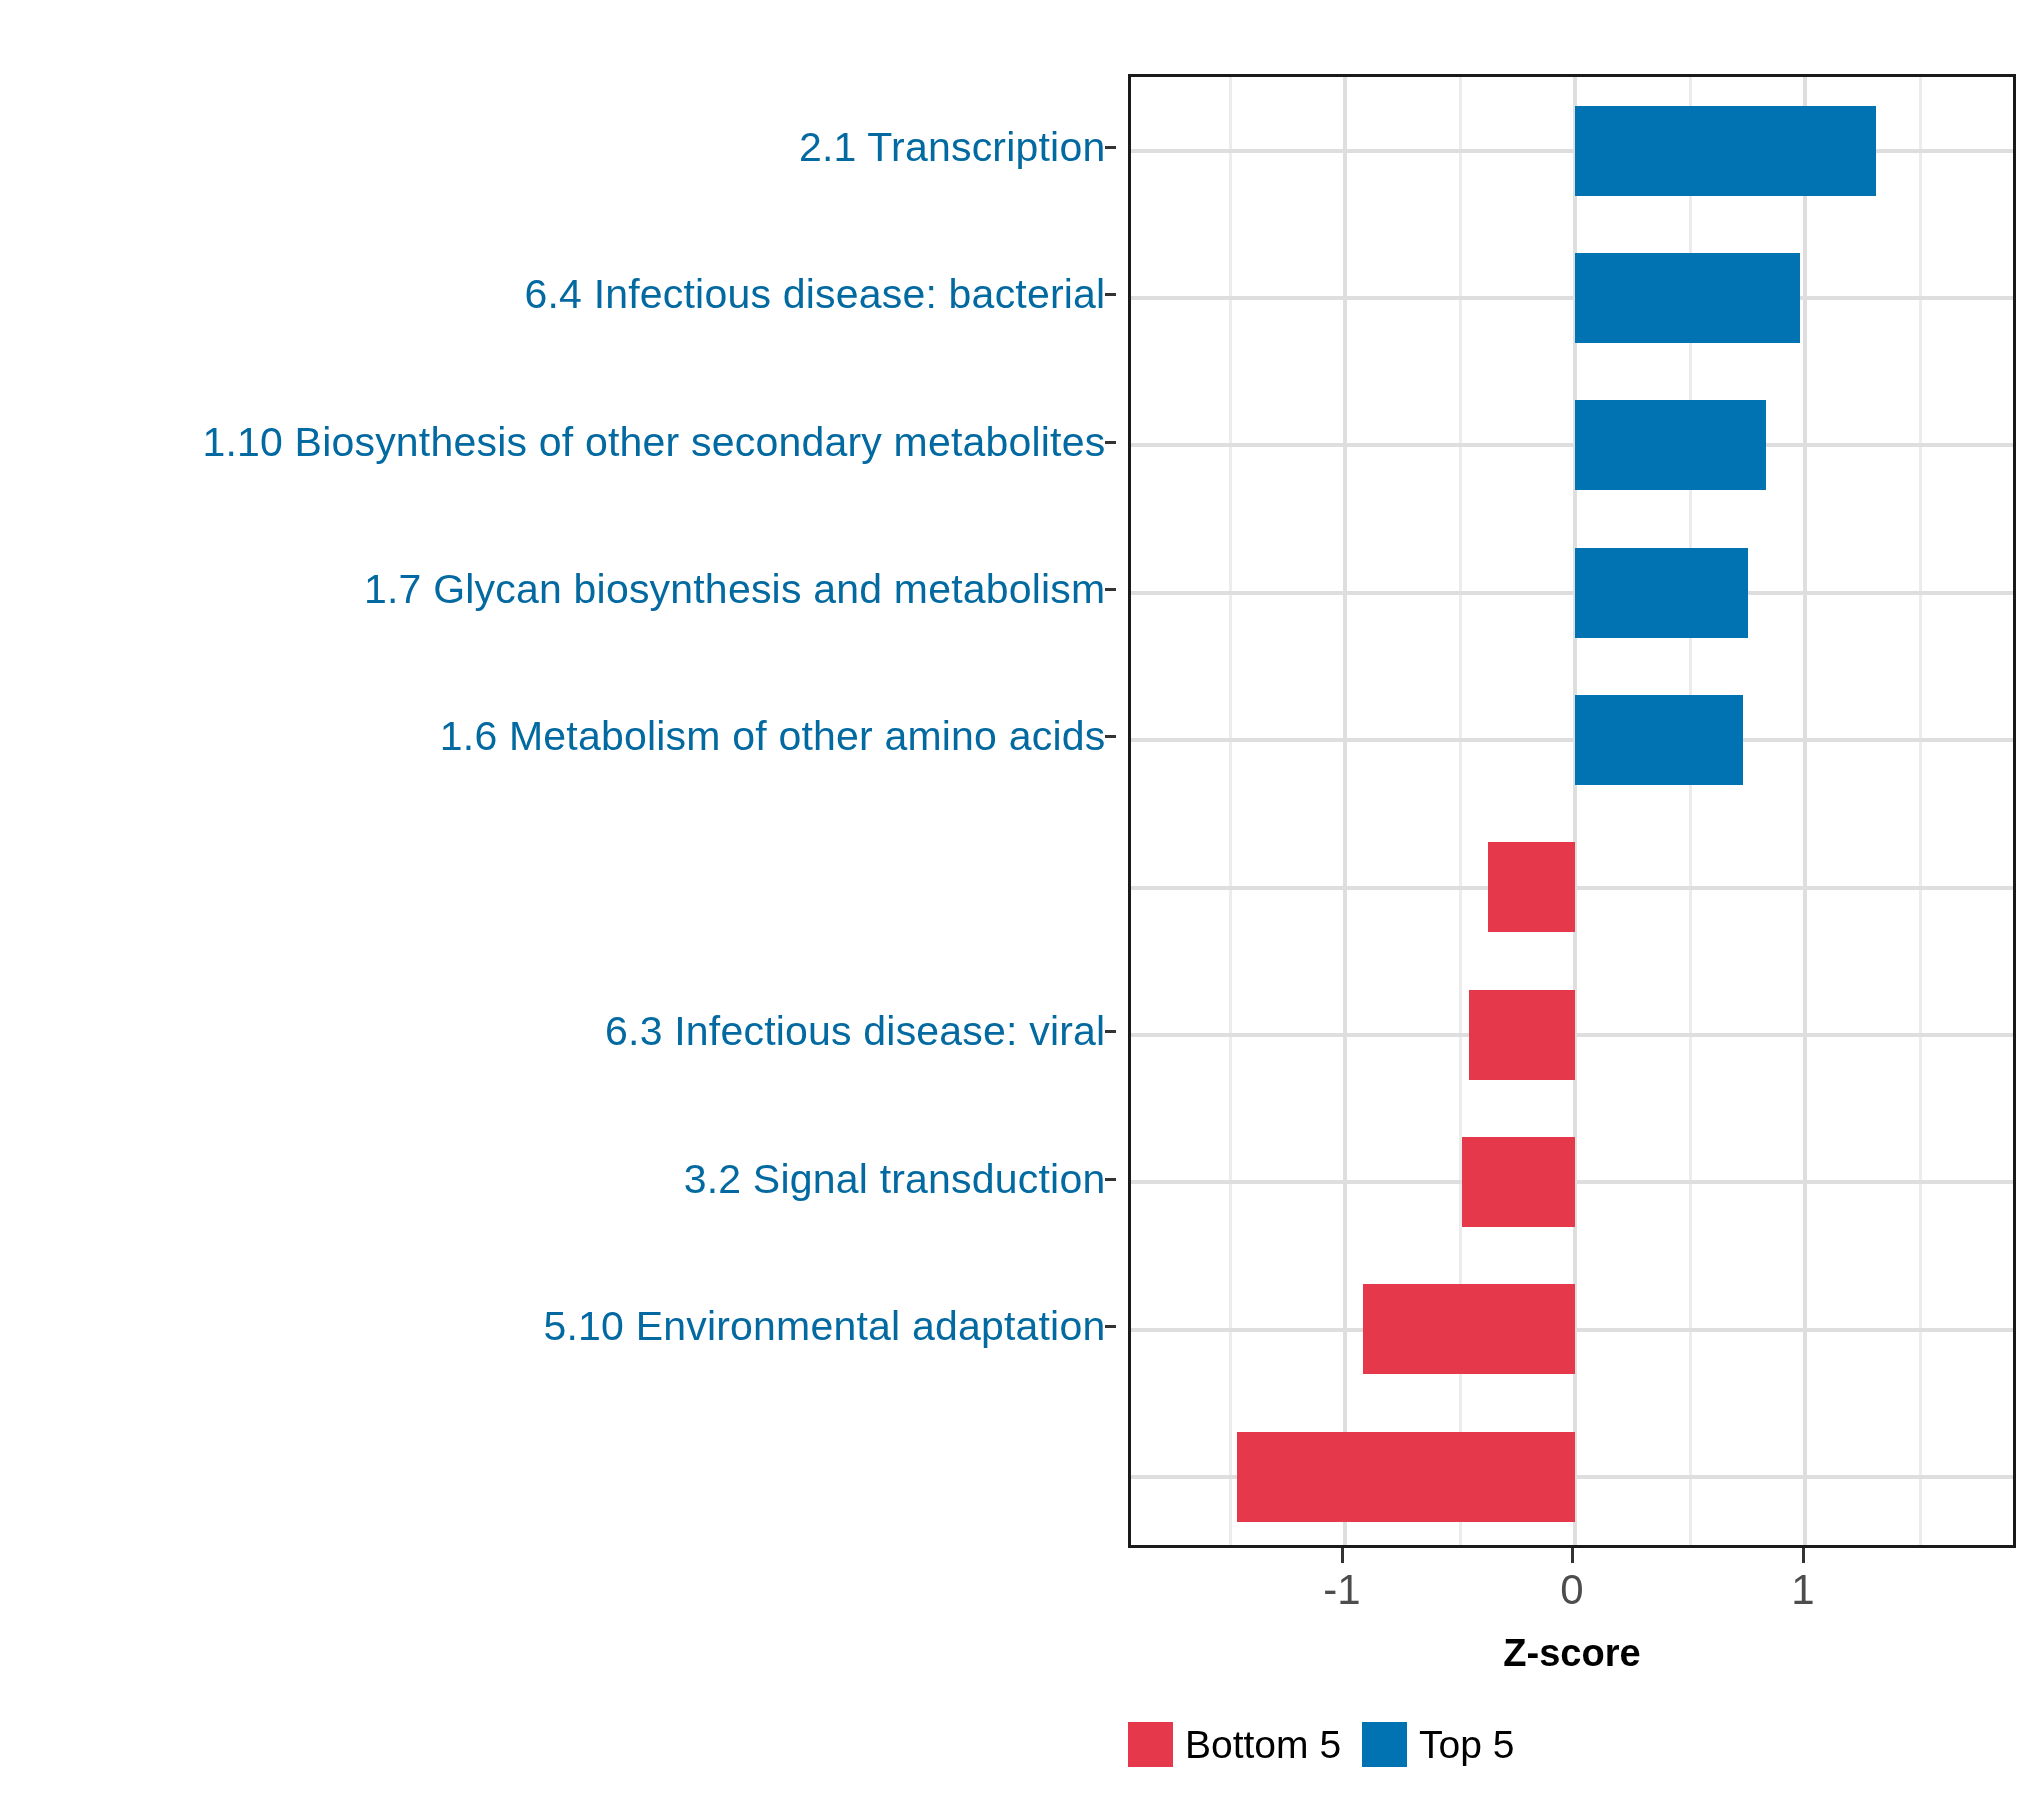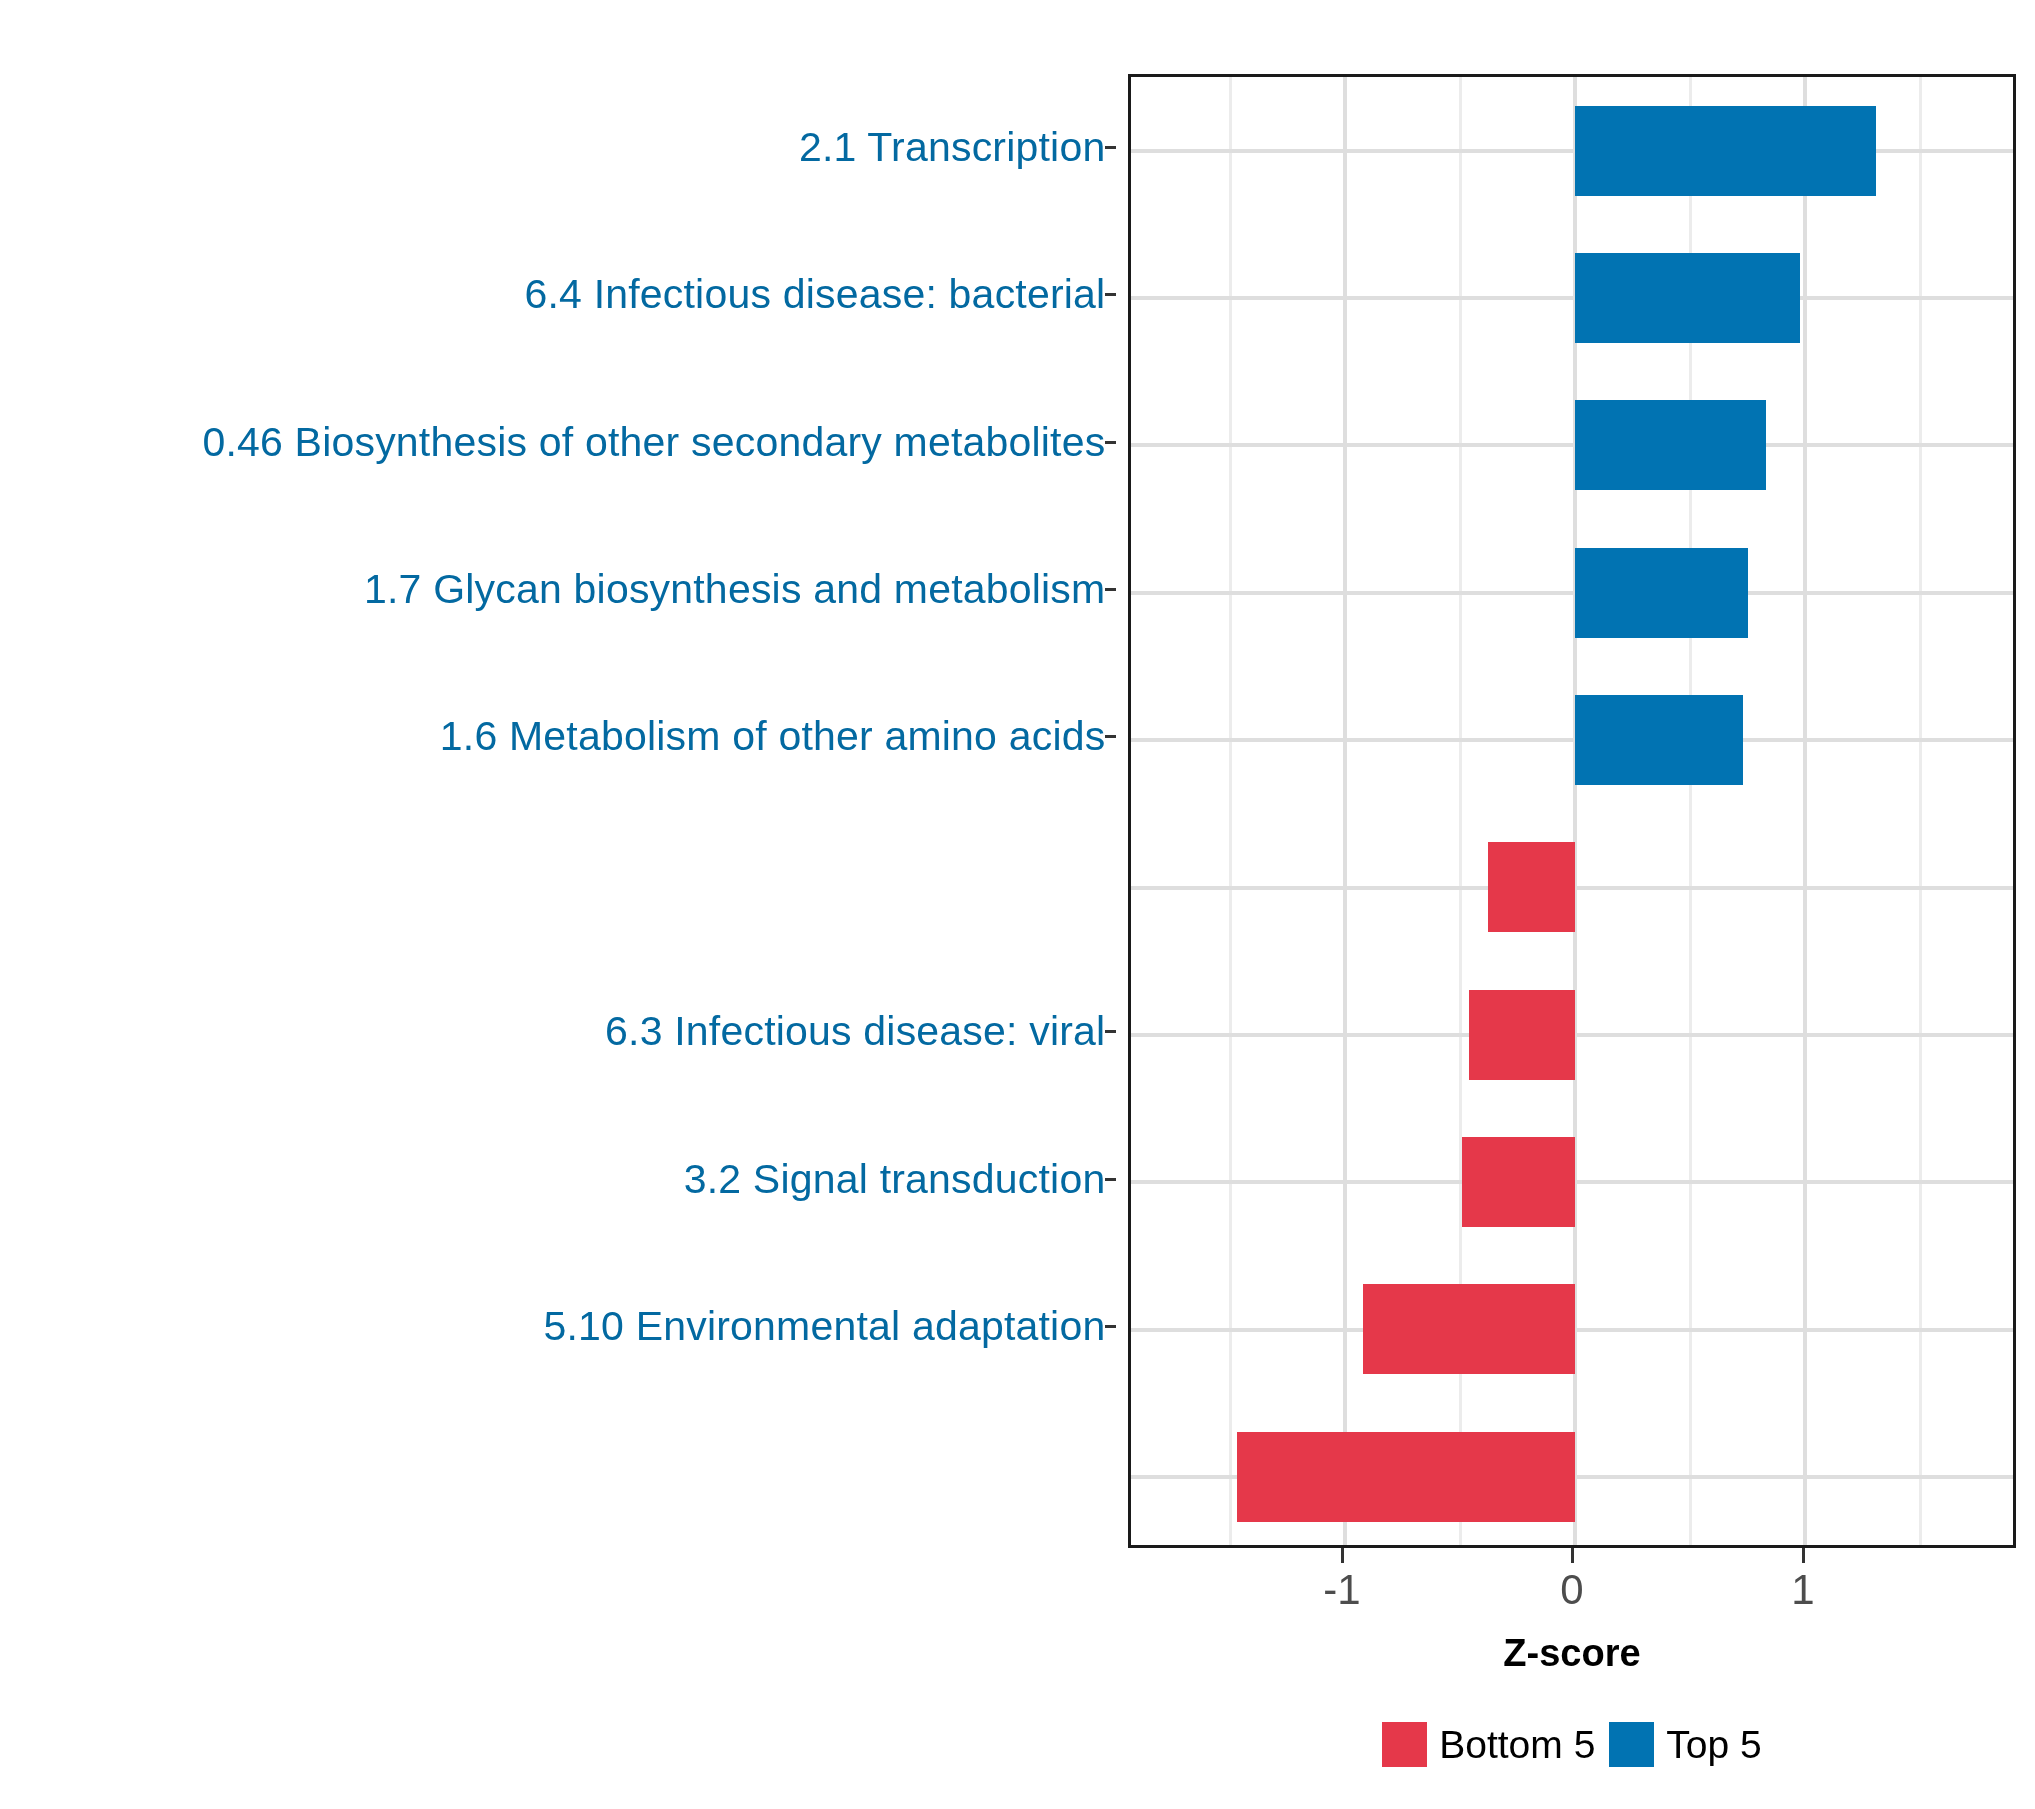--- a/index.html
+++ b/index.html
@@ -121,22 +121,22 @@
   }
 
   
   #legend {
     position: absolute;
     top: 1722px;
     left: 1128px;
     width: 888px;
     display: flex;
     align-items: center;
-    justify-content: center;
-    gap: 14px;
+    justify-content: flex-start;
+    gap: 21px;
   }
   .legend-item {
     display: flex;
     align-items: center;
     gap: 12px;
   }
   .legend-swatch {
     width: 45px;
     height: 45px;
   }
@@ -154,21 +154,21 @@
   <div id="ylabels">
       <div class="ylabel-row" style="top: 0px; height: 147px;">
         <span class="ylabel-text">2.1 Transcription</span>
         <span class="ytick-mark"></span>
       </div>
       <div class="ylabel-row" style="top: 147px; height: 147px;">
         <span class="ylabel-text">6.4 Infectious disease: bacterial</span>
         <span class="ytick-mark"></span>
       </div>
       <div class="ylabel-row" style="top: 295px; height: 147px;">
-        <span class="ylabel-text">0.46 Biosynthesis of other secondary metabolites</span>
+        <span class="ylabel-text">1.10 Biosynthesis of other secondary metabolites</span>
         <span class="ytick-mark"></span>
       </div>
       <div class="ylabel-row" style="top: 442px; height: 147px;">
         <span class="ylabel-text">1.7 Glycan biosynthesis and metabolism</span>
         <span class="ytick-mark"></span>
       </div>
       <div class="ylabel-row" style="top: 589px; height: 147px;">
         <span class="ylabel-text">1.6 Metabolism of other amino acids</span>
         <span class="ytick-mark"></span>
       </div>

